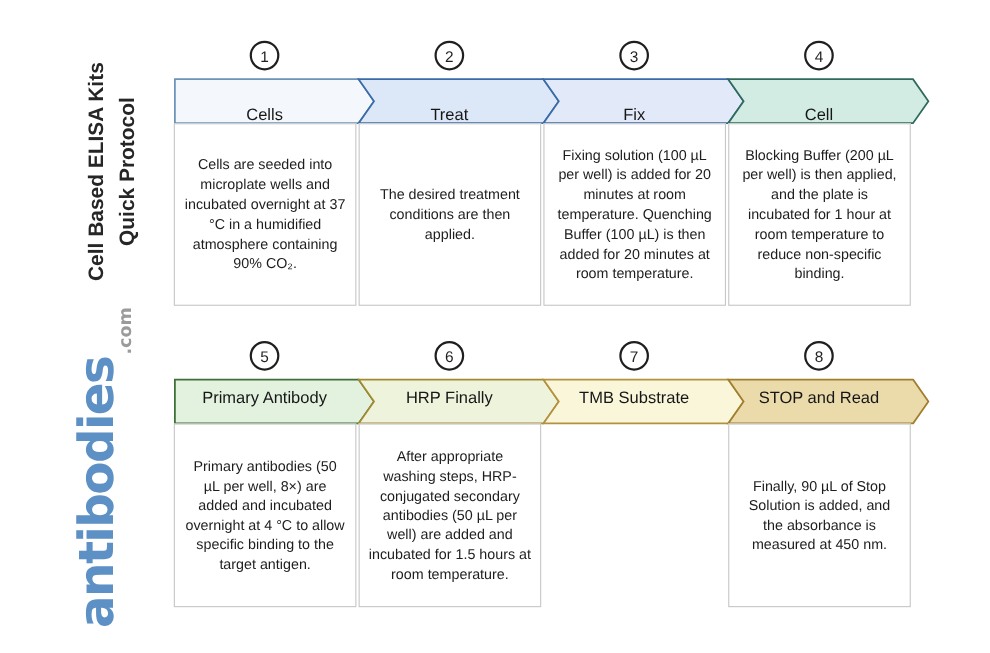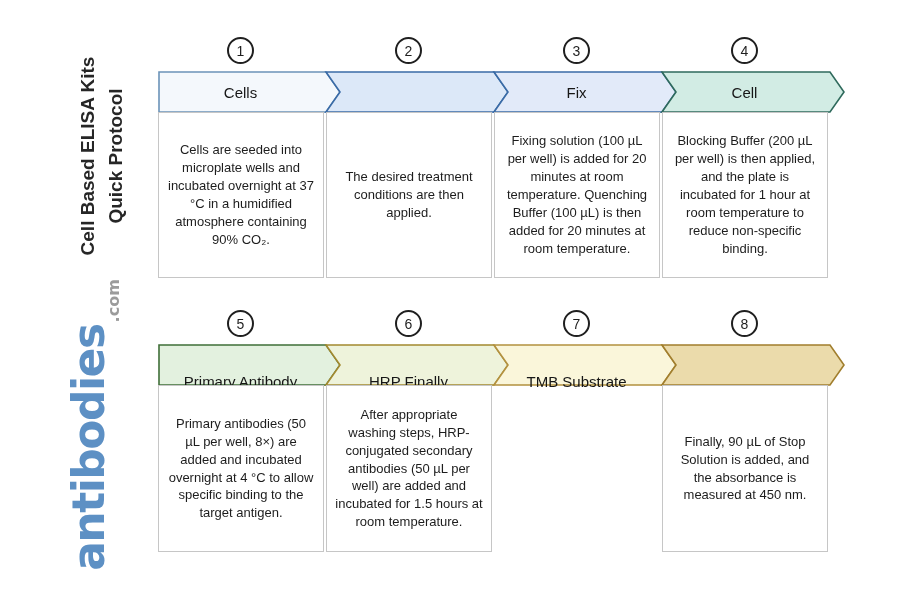--- a/index.html
+++ b/index.html
@@ -40,22 +40,22 @@
   .arrows { position:absolute; left:158px; width:690px; height:42px; }
   .arrows.row1 { top:71px; }
   .arrows.row2 { top:344px; }
   .arrows polygon { stroke-width:1.6; stroke-linejoin:miter; }
 
   .alabel {
     position:absolute; width:165px; height:42px;
     display:flex; align-items:center; justify-content:center;
     font-size:15px; color:#161616;
   }
-  .alabel.row1 { top:71px; }
-  .alabel.row2 { top:360px; }
+  .alabel.row1 { top:83px; }
+  .alabel.row2 { top:340px; }
 
   
   .box {
     position:absolute; width:166px; background:#ffffff;
     border:1px solid #c6c6c6;
     display:flex; align-items:center; justify-content:center;
     text-align:center; padding:8px 8px;
     font-size:13px; line-height:1.38; color:#1d1d1d;
   }
   .box.row1 { top:112px; height:166px; }
@@ -84,20 +84,21 @@
   <div class="circle row1 c3">4</div>
 
   <svg class="arrows row1" viewBox="0 0 690 42">
     <polygon points="1,1 168,1 182,21 168,41 1,41" fill="#f4f8fc" stroke="#6b93b8"></polygon>
     <polygon points="168,1 336,1 350,21 336,41 168,41 182,21" fill="#dce8f8" stroke="#3a6ba6"></polygon>
     <polygon points="336,1 504,1 518,21 504,41 336,41 350,21" fill="#e2eaf9" stroke="#3a6ba6"></polygon>
     <polygon points="504,1 672,1 686,21 672,41 504,41 518,21" fill="#d2ece4" stroke="#2f6a5c"></polygon>
   </svg>
 
   <div class="alabel row1 c0">Cells</div>
+  <div class="alabel row1 c1">Treat</div>
   <div class="alabel row1 c2">Fix</div>
   <div class="alabel row1 c3">Cell</div>
 
   <div class="box row1 c0">Cells are seeded into microplate wells and incubated overnight at 37 °C in a humidified atmosphere containing 90% CO₂.</div>
   <div class="box row1 c1">The desired treatment conditions are then applied.</div>
   <div class="box row1 c2">Fixing solution (100 µL per well) is added for 20 minutes at room temperature. Quenching Buffer (100 µL) is then added for 20 minutes at room temperature.</div>
   <div class="box row1 c3">Blocking Buffer (200 µL per well) is then applied, and the plate is incubated for 1 hour at room temperature to reduce non-specific binding.</div>
 
   <div class="circle row2 c0">5</div>
   <div class="circle row2 c1">6</div>
@@ -107,18 +108,19 @@
   <svg class="arrows row2" viewBox="0 0 690 42">
     <polygon points="1,1 168,1 182,21 168,41 1,41" fill="#e3f1df" stroke="#3f6f38"></polygon>
     <polygon points="168,1 336,1 350,21 336,41 168,41 182,21" fill="#eef3db" stroke="#a3892f"></polygon>
     <polygon points="336,1 504,1 518,21 504,41 336,41 350,21" fill="#faf6da" stroke="#b3913f"></polygon>
     <polygon points="504,1 672,1 686,21 672,41 504,41 518,21" fill="#ebdbab" stroke="#a17e2d"></polygon>
   </svg>
 
   <div class="alabel row2 c0">Primary Antibody</div>
   <div class="alabel row2 c1">HRP Finally</div>
   <div class="alabel row2 c2">TMB Substrate</div>
+  <div class="alabel row2 c3">STOP and Read</div>
 
   <div class="box row2 c0">Primary antibodies (50 µL per well, 8×) are added and incubated overnight at 4 °C to allow specific binding to the target antigen.</div>
   <div class="box row2 c1">After appropriate washing steps, HRP-conjugated secondary antibodies (50 µL per well) are added and incubated for 1.5 hours at room temperature.</div>
   <div class="box row2 c3">Finally, 90 µL of Stop Solution is added, and the absorbance is measured at 450 nm.</div>
 
 </div>
 
 </body></html>

